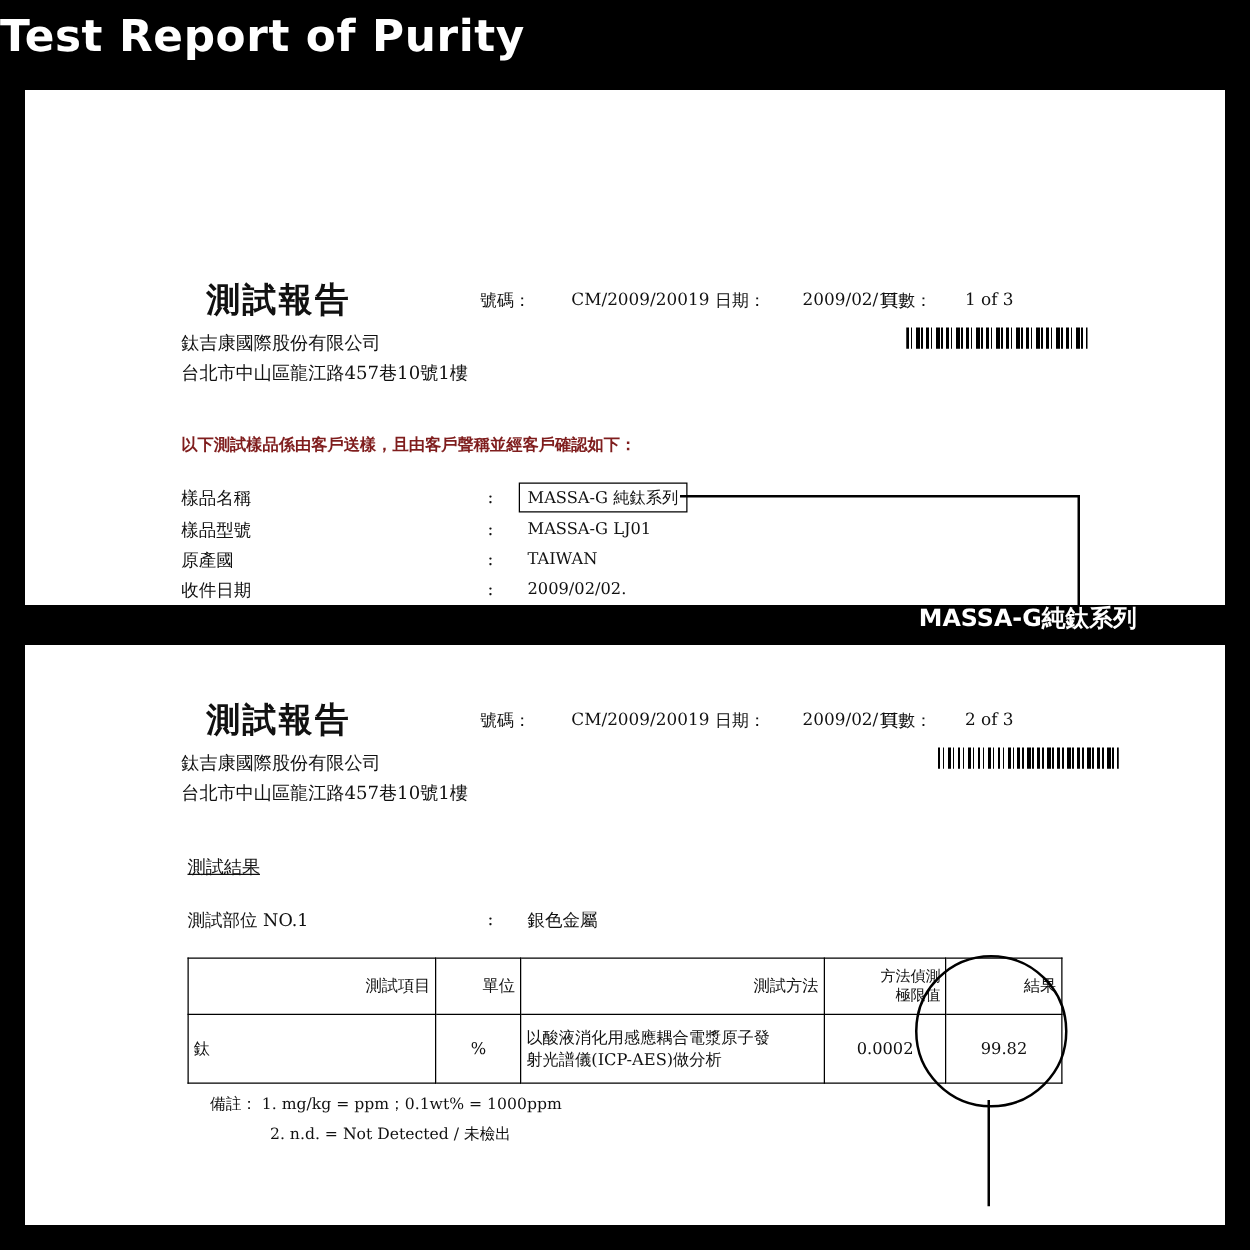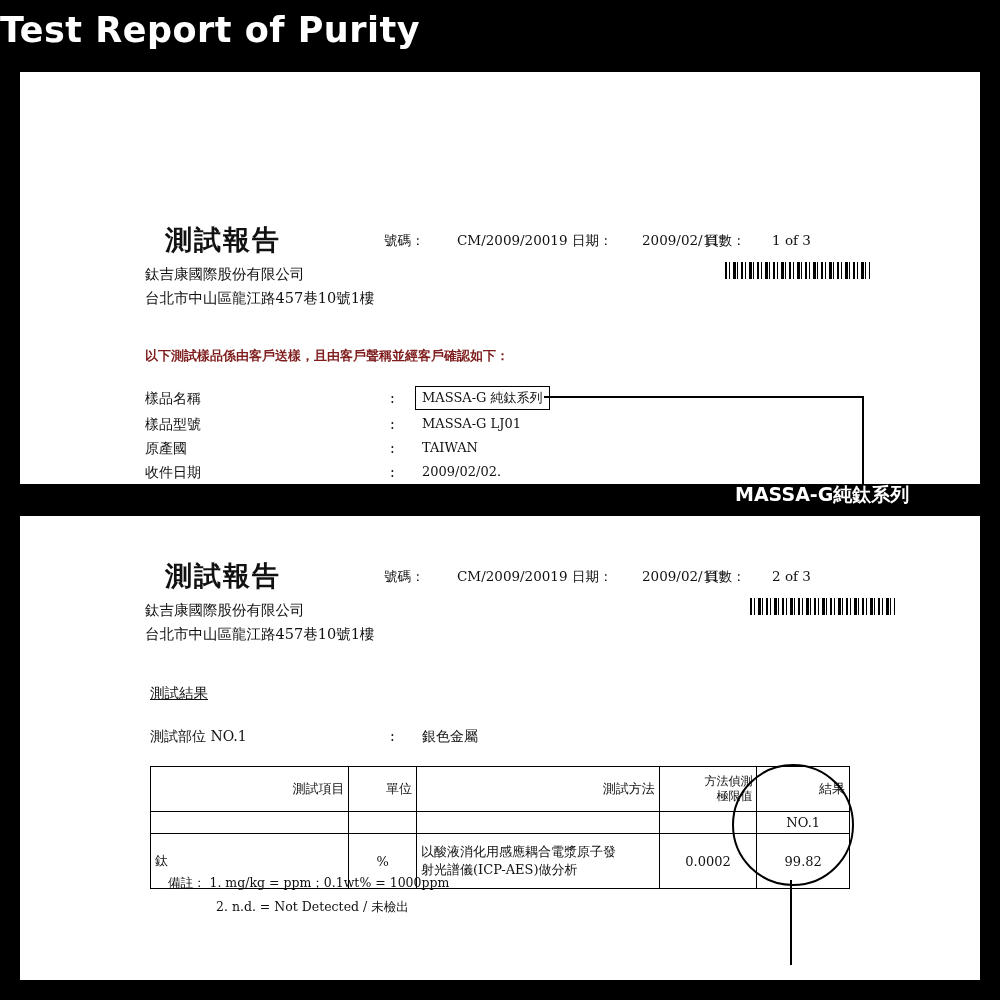--- a/index.html
+++ b/index.html
@@ -276,27 +276,20 @@
 
     <table class="results" style="left:130px; top:250px; width:700px;">
       <tbody>
           <tr>
         <th style="width:195px; height:38px;">測試項目</th>
         <th style="width:60px;">單位</th>
         <th style="width:240px;">測試方法</th>
         <th style="width:90px; font-size:12px; line-height:15px; white-space:pre-line;">方法偵測
 極限值</th>
         <th style="width:85px;">結果</th>
-      </tr>
-      <tr>
-        <td style="border-top:none; border-bottom:none;">&nbsp;</td>
-        <td style="border-top:none; border-bottom:none;">&nbsp;</td>
-        <td style="border-top:none; border-bottom:none;">&nbsp;</td>
-        <td style="border-top:none; border-bottom:none;">&nbsp;</td>
-        <td class="c-center">NO.1</td>
       </tr>
       <tr>
         <td class="c-left" style="height:48px;">鈦</td>
         <td class="c-center">%</td>
         <td class="c-left">
           <div>以酸液消化用感應耦合電漿原子發</div>
           <div>射光譜儀(ICP-AES)做分析</div>
         </td>
         <td class="c-center">0.0002</td>
         <td class="c-center">99.82</td>

